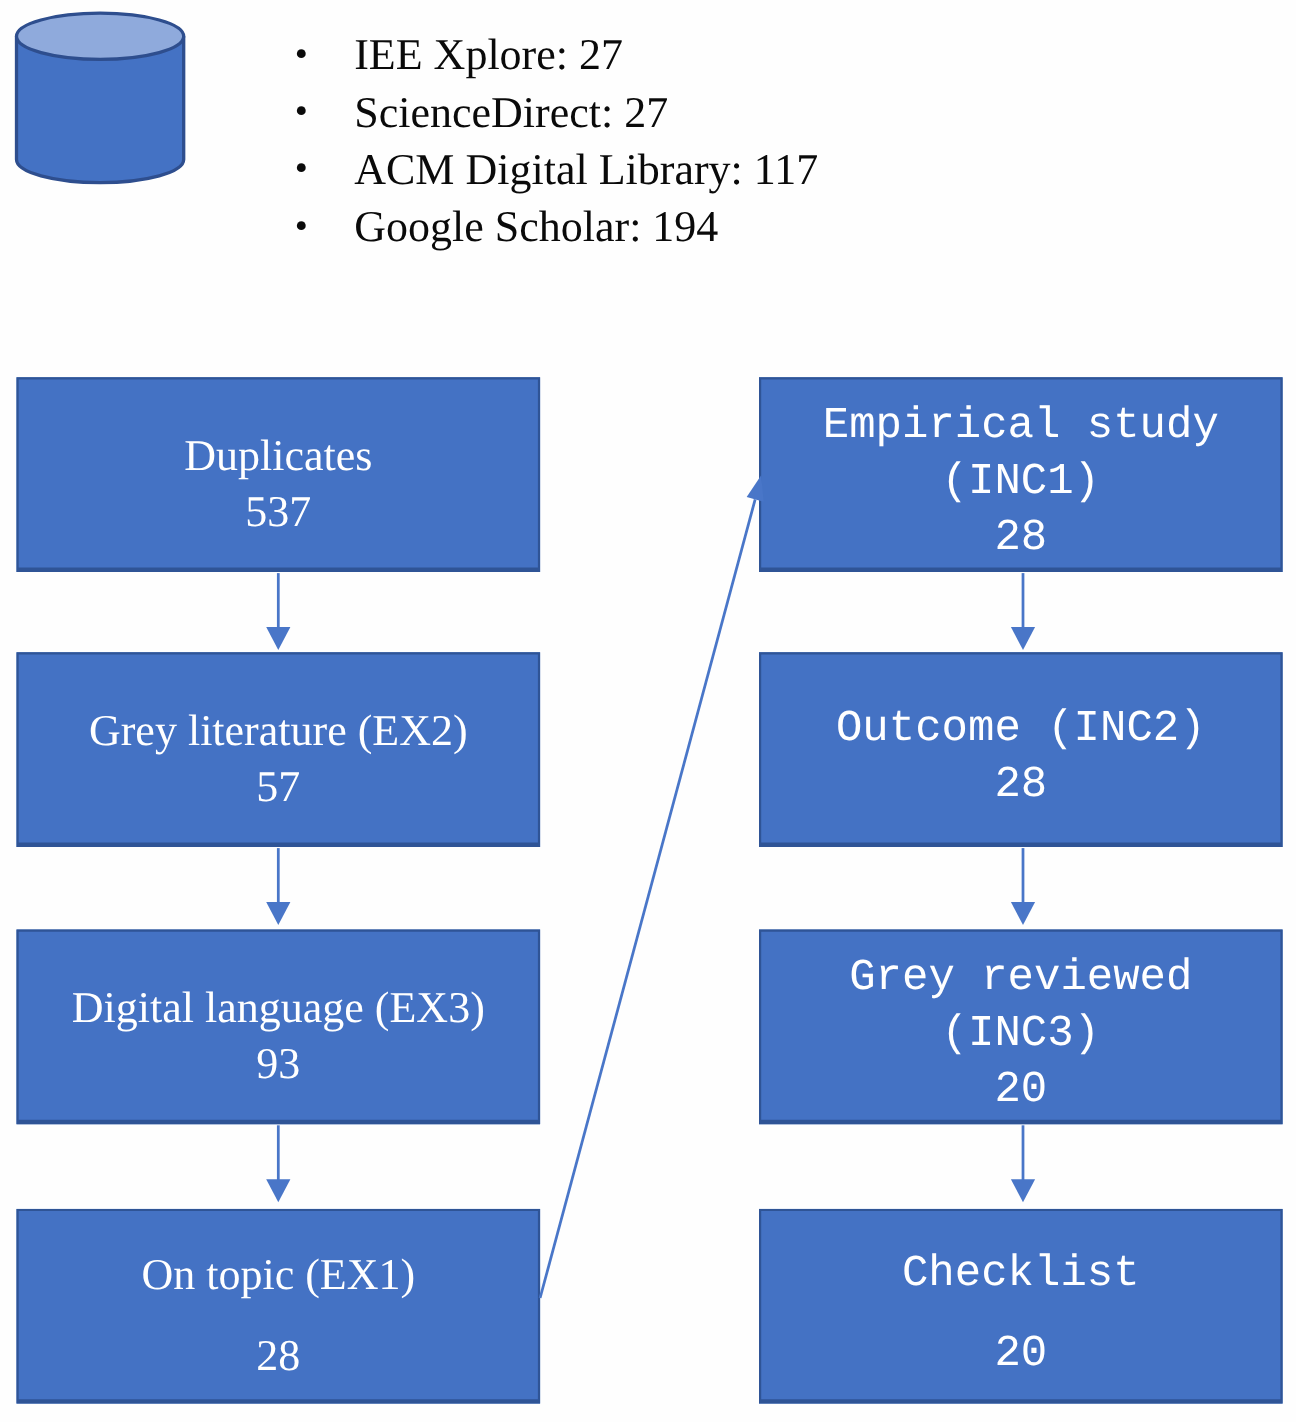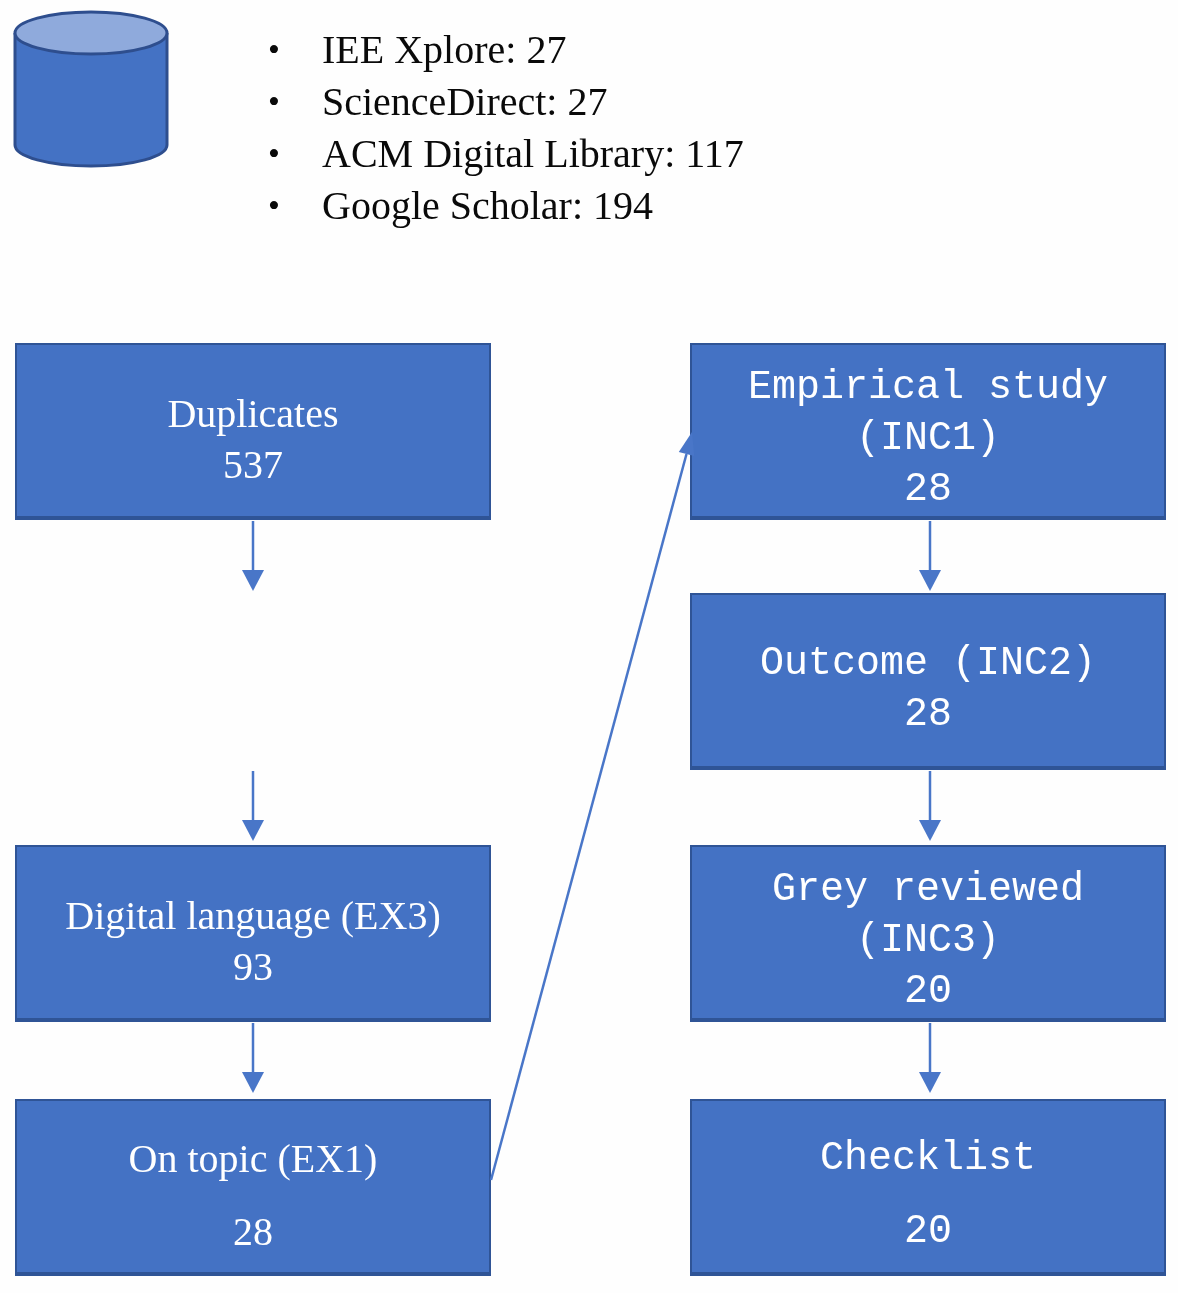--- a/index.html
+++ b/index.html
@@ -110,20 +110,24 @@
     <li>
       <span class="bullet">•</span>
       <span>Google Scholar: 194</span>
     </li>
   </ul>
 
   <div class="fbox col-left row-1">
     <div>Duplicates</div>
     <div>537</div>
   </div>
+  <div class="fbox col-left row-2">
+    <div>Grey literature (EX2)</div>
+    <div>57</div>
+  </div>
   <div class="fbox col-left row-3">
     <div>Digital language (EX3)</div>
     <div>93</div>
   </div>
   <div class="fbox col-left row-4">
     <div>On topic (EX1)</div>
     <div>28</div>
   </div>
 
   <div class="fbox col-right row-1">

